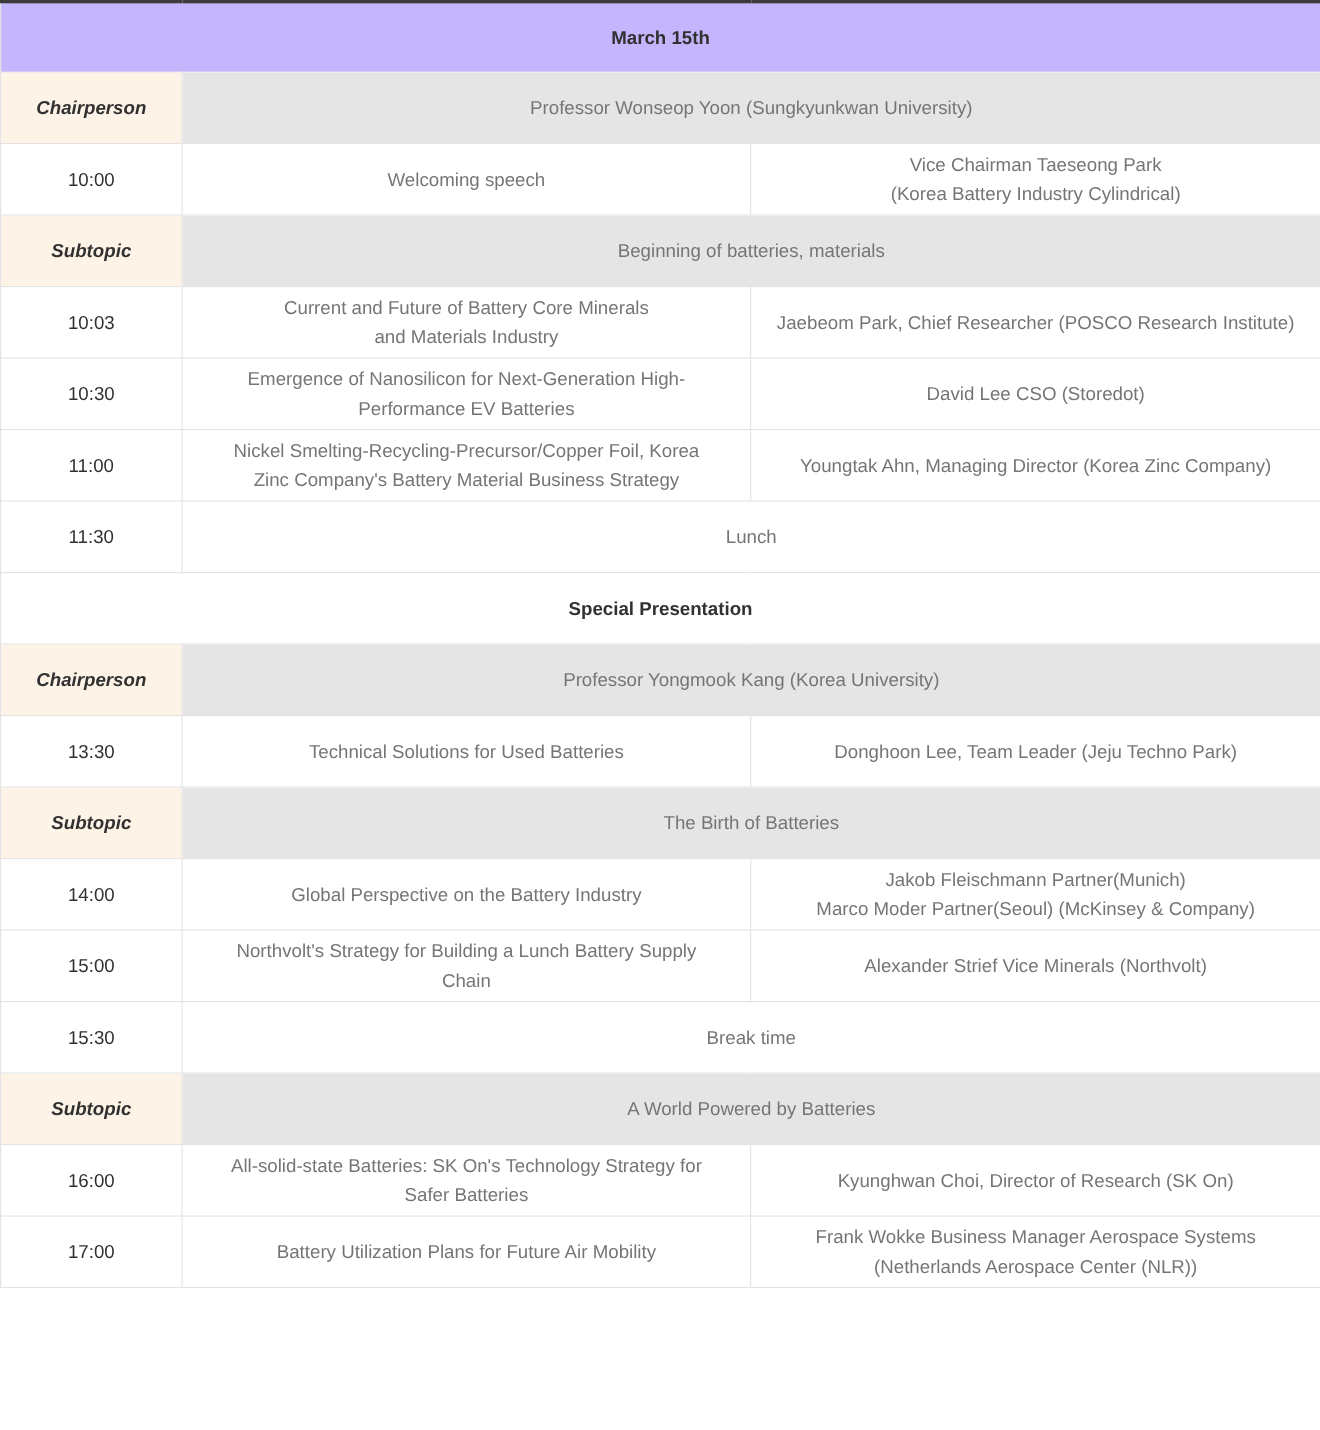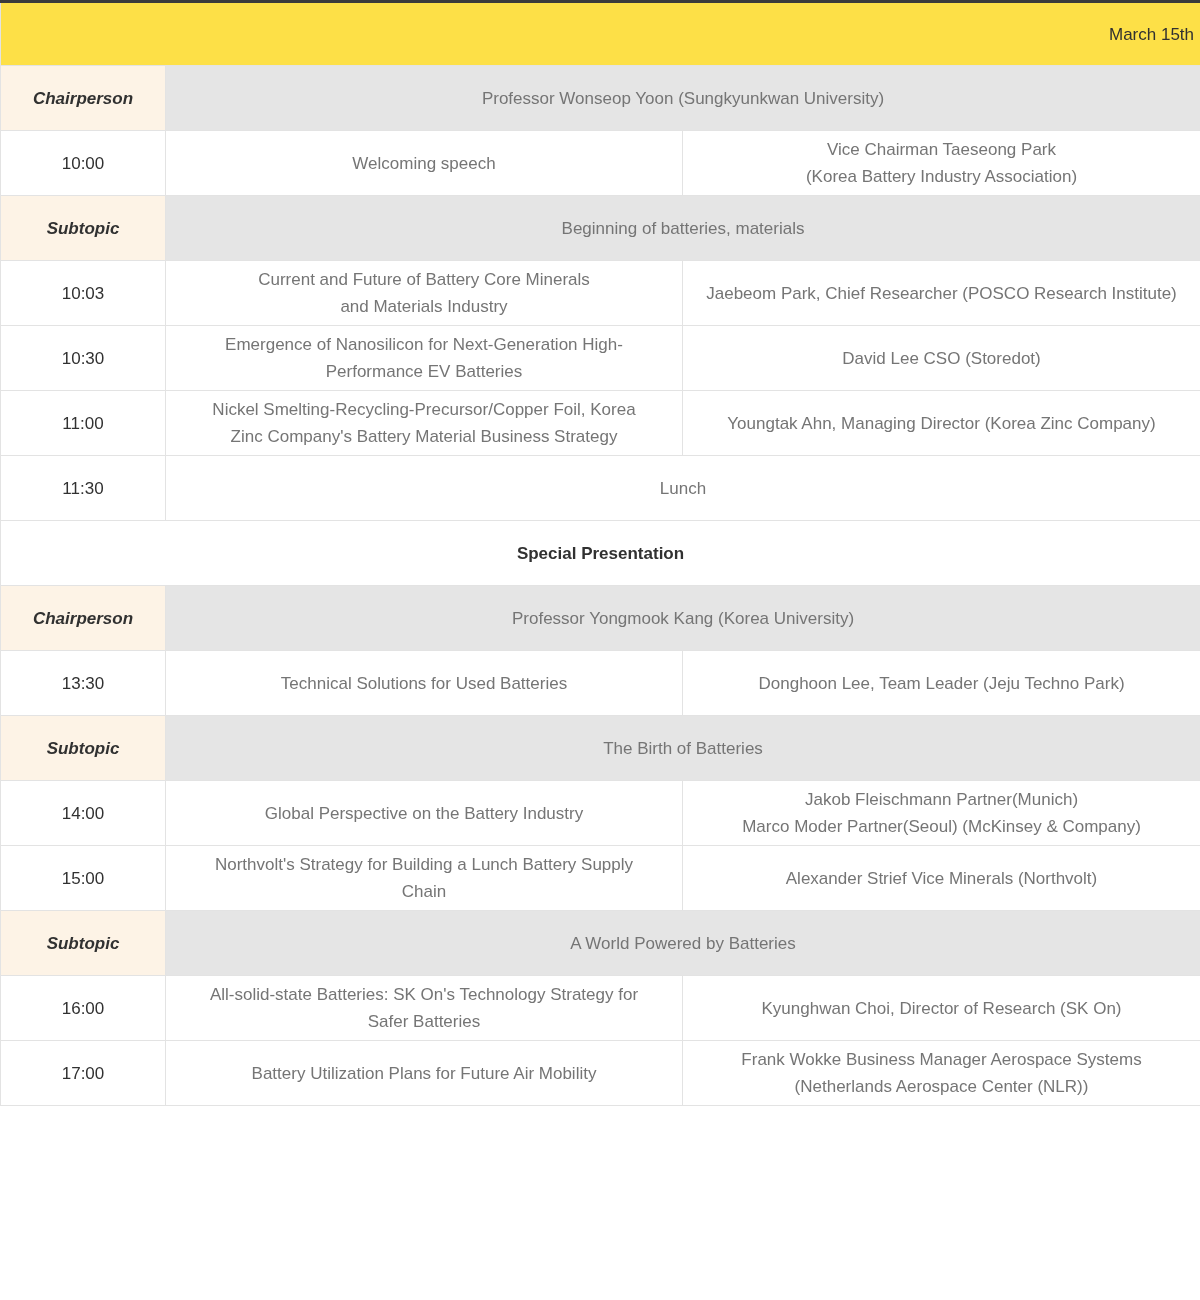--- a/index.html
+++ b/index.html
@@ -29,24 +29,23 @@
     vertical-align: middle;
     font-size: 17px;
     line-height: 27px;
     padding: 0 6px;
     white-space: pre-line;
     overflow: hidden;
   }
   tr { height: 65px; }
   tr.r-header { height: 64px; }
   td.date-header {
-    background: #fde047;
+    background: #c4b5fd;
     color: #313131;
-    font-weight: 400;
-    text-align: right;
+    font-weight: 700;
   }
   td.label {
     background: #fdf3e6;
     color: #313131;
     font-weight: 700;
     font-style: italic;
   }
   td.cream-value {
     background: #e5e5e5;
     color: #757575;
@@ -78,21 +77,21 @@
       <td colspan="3" class="date-header">March 15th</td>
     </tr>
     <tr>
       <td class="label">Chairperson</td>
       <td colspan="2" class="cream-value">Professor Wonseop Yoon (Sungkyunkwan University)</td>
     </tr>
     <tr>
       <td class="time">10:00</td>
       <td class="session-text">Welcoming speech</td>
       <td class="session-text">Vice Chairman Taeseong Park
-(Korea Battery Industry Association)</td>
+(Korea Battery Industry Cylindrical)</td>
     </tr>
     <tr>
       <td class="label">Subtopic</td>
       <td colspan="2" class="cream-value">Beginning of batteries, materials</td>
     </tr>
     <tr>
       <td class="time">10:03</td>
       <td class="session-text">Current and Future of Battery Core Minerals
 and Materials Industry</td>
       <td class="session-text">Jaebeom Park, Chief Researcher (POSCO Research Institute)</td>
@@ -135,20 +134,24 @@
       <td class="session-text">Jakob Fleischmann Partner(Munich)
 Marco Moder Partner(Seoul) (McKinsey &amp; Company)</td>
     </tr>
     <tr>
       <td class="time">15:00</td>
       <td class="session-text">Northvolt's Strategy for Building a Lunch Battery Supply
 Chain</td>
       <td class="session-text">Alexander Strief Vice Minerals (Northvolt)</td>
     </tr>
     <tr>
+      <td class="time">15:30</td>
+      <td colspan="2" class="session-text">Break time</td>
+    </tr>
+    <tr>
       <td class="label">Subtopic</td>
       <td colspan="2" class="cream-value">A World Powered by Batteries</td>
     </tr>
     <tr>
       <td class="time">16:00</td>
       <td class="session-text">All-solid-state Batteries: SK On's Technology Strategy for
 Safer Batteries</td>
       <td class="session-text">Kyunghwan Choi, Director of Research (SK On)</td>
     </tr>
     <tr>

